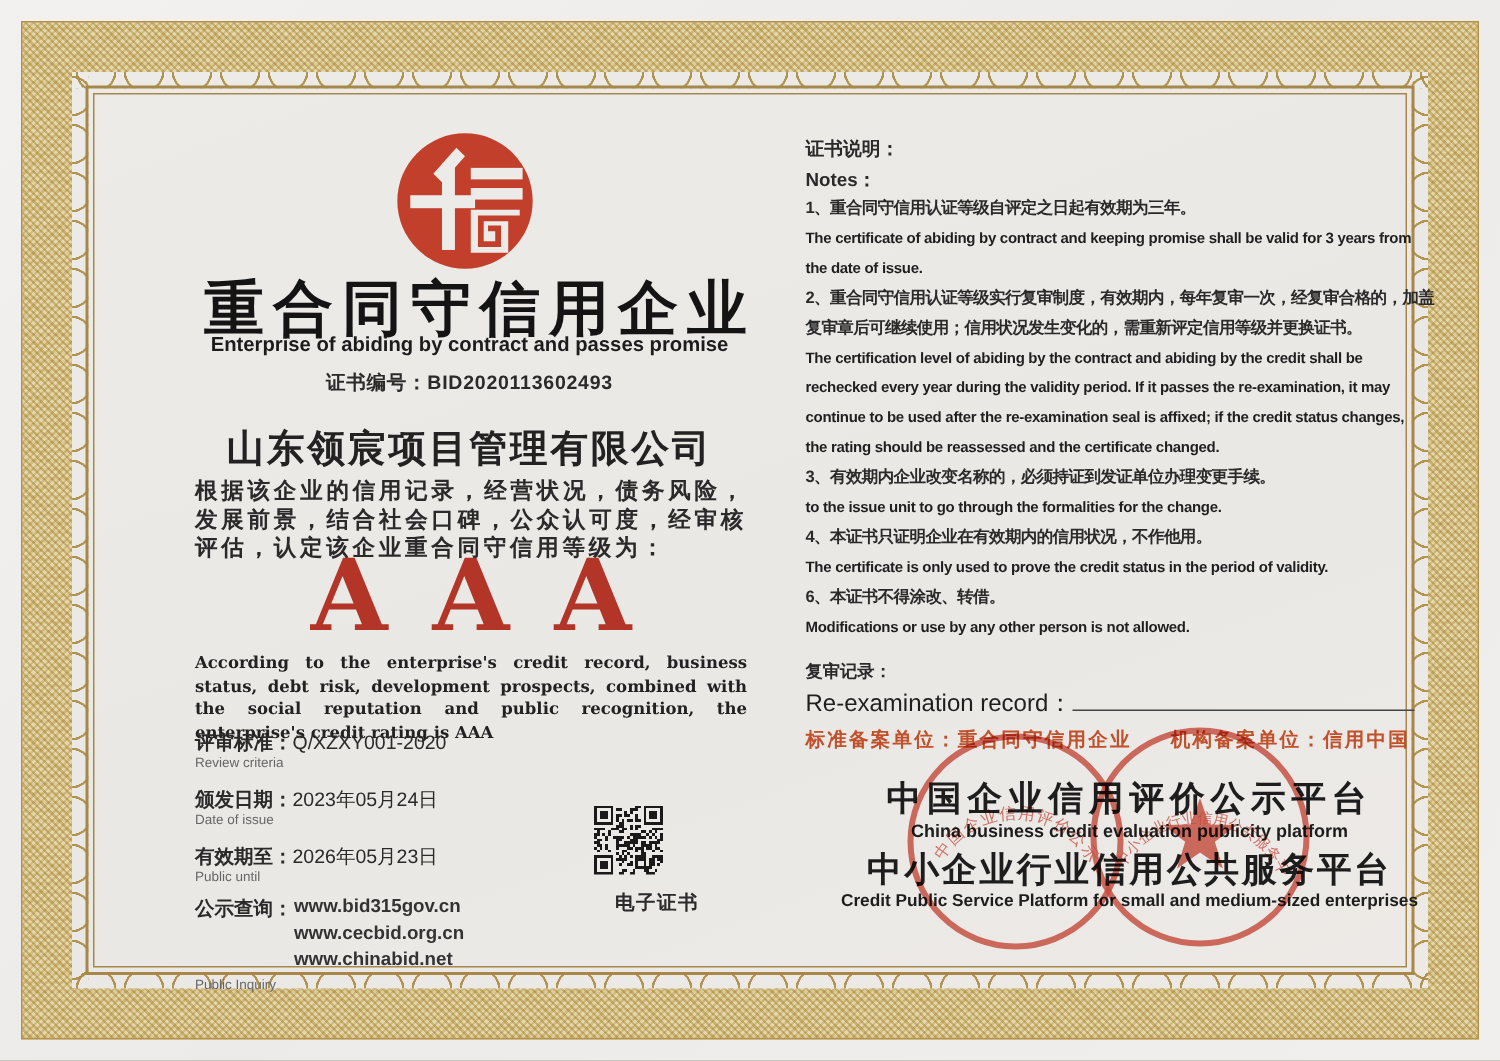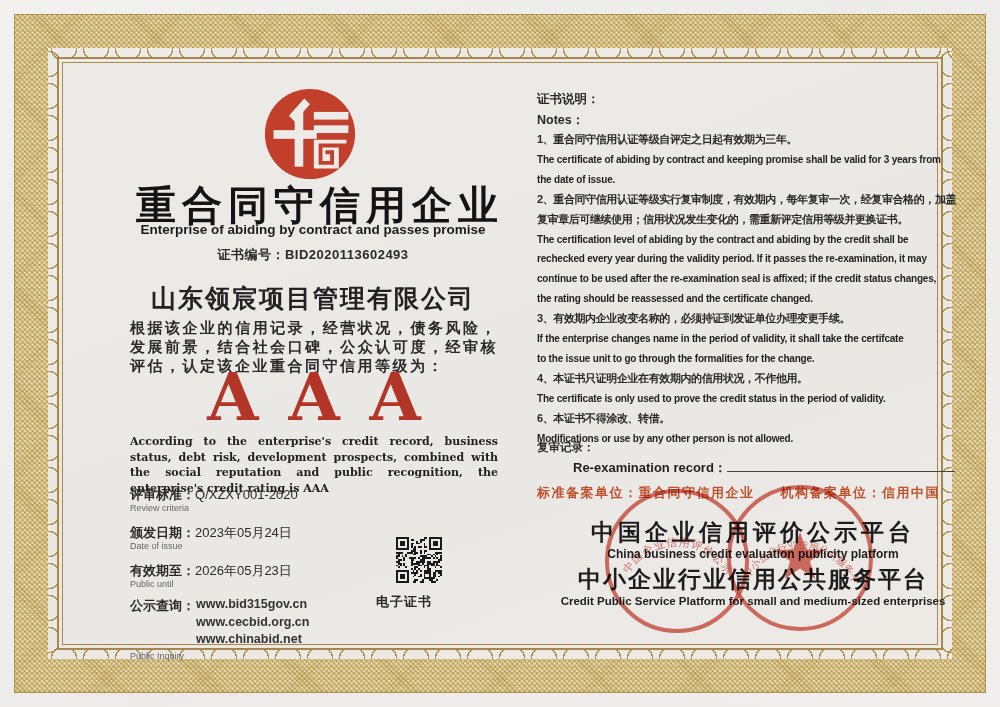--- a/index.html
+++ b/index.html
@@ -43,30 +43,30 @@
   .company{left:116px;top:282px;width:394px;font-size:25px;font-weight:bold;color:#222;letter-spacing:2px;white-space:nowrap;}
   .body-cn{left:130px;top:318px;width:368px;font-size:15px;line-height:19px;color:#2a2a2a;letter-spacing:2.5px;text-align:justify;font-weight:600;}
   .rating{left:130px;top:358px;width:368px;font-family:"DejaVu Serif",serif;font-size:66px;font-weight:bold;color:#b23527;letter-spacing:30px;text-indent:30px;text-align:center;}
   .body-en{left:130px;top:434px;width:368px;font-family:"DejaVu Serif",serif;font-size:11px;line-height:15.5px;font-weight:bold;color:#222;text-align:justify;}
   .field-row{left:130px;width:300px;font-size:13px;color:#2a2a2a;white-space:nowrap;}
   .field-row .lbl{font-weight:bold;text-align:right;}
   .field-sub{left:130px;width:300px;font-size:9px;color:#666;}
   .inq-url{font-size:12.5px;color:#333;font-weight:600;}
   .qr-wrap{left:396px;top:537px;width:46px;height:46px;}
   .qr-wrap svg{display:block;}
-  .eqr-label{left:376px;top:593px;width:90px;font-size:13px;font-weight:bold;color:#2a2a2a;letter-spacing:1px;text-align:left;}
+  .eqr-label{left:376px;top:593px;width:90px;font-size:13px;font-weight:bold;color:#2a2a2a;letter-spacing:1px;text-align:right;}
 
   
   .notes{left:537px;top:89px;width:432px;}
   .notes .hline{font-size:12.5px;color:#2a2a2a;line-height:20.5px;font-weight:600;}
   .note-line{line-height:19.9px;white-space:nowrap;color:#2a2a2a;}
   .note-line.cn{font-size:11px;letter-spacing:-.4px;font-weight:600;}
   .note-line.en{font-size:10px;letter-spacing:-.2px;font-weight:600;color:#1f1f1f;}
   .record-cn{left:537px;top:440px;font-size:11.5px;font-weight:600;color:#2a2a2a;}
-  .record-en{left:537px;top:459px;font-size:13px;font-weight:700;color:#1f1f1f;white-space:nowrap;margin-left:36px;}
+  .record-en{left:537px;top:459px;font-size:16px;font-weight:400;color:#1f1f1f;white-space:nowrap;}
   .record-line{display:inline-block;width:228px;height:.85em;border-bottom:1.5px solid #444;}
   .filing{left:537px;top:484px;width:432px;font-size:13px;font-weight:bold;color:#c0512c;letter-spacing:1.5px;white-space:nowrap;}
   .filing .gap{display:inline-block;width:26px;}
   .platform{left:537px;top:518px;width:432px;text-align:center;color:#1d1d1d;}
   .platform .p-cn1{font-size:23px;font-weight:bold;letter-spacing:4px;line-height:28px;}
   .platform .p-en1{font-size:12px;font-weight:bold;line-height:16px;}
   .platform .p-cn2{font-size:23px;font-weight:bold;letter-spacing:2px;line-height:30px;margin-top:2px;}
   .platform .p-en2{font-size:11.5px;font-weight:bold;line-height:15px;}
   .seals{left:585px;top:483px;width:310px;height:165px;mix-blend-mode:multiply;opacity:.92;}
 </style>
@@ -355,21 +355,20 @@
         <div class="note-line cn">1、重合同守信用认证等级自评定之日起有效期为三年。</div>
         <div class="note-line en">The certificate of abiding by contract and keeping promise shall be valid for 3 years from</div>
         <div class="note-line en">the date of issue.</div>
         <div class="note-line cn">2、重合同守信用认证等级实行复审制度，有效期内，每年复审一次，经复审合格的，加盖</div>
         <div class="note-line cn">复审章后可继续使用；信用状况发生变化的，需重新评定信用等级并更换证书。</div>
         <div class="note-line en">The certification level of abiding by the contract and abiding by the credit shall be</div>
         <div class="note-line en">rechecked every year during the validity period. If it passes the re-examination, it may</div>
         <div class="note-line en">continue to be used after the re-examination seal is affixed; if the credit status changes,</div>
         <div class="note-line en">the rating should be reassessed and the certificate changed.</div>
         <div class="note-line cn">3、有效期内企业改变名称的，必须持证到发证单位办理变更手续。</div>
-        <div class="note-line en">If the enterprise changes name in the period of validity, it shall take the certifcate</div>
         <div class="note-line en">to the issue unit to go through the formalities for the change.</div>
         <div class="note-line cn">4、本证书只证明企业在有效期内的信用状况，不作他用。</div>
         <div class="note-line en">The certificate is only used to prove the credit status in the period of validity.</div>
         <div class="note-line cn">6、本证书不得涂改、转借。</div>
         <div class="note-line en">Modifications or use by any other person is not allowed.</div>
       </div>
   </div>
 
   <div class="abs record-cn">复审记录：</div>
   <div class="abs record-en">

